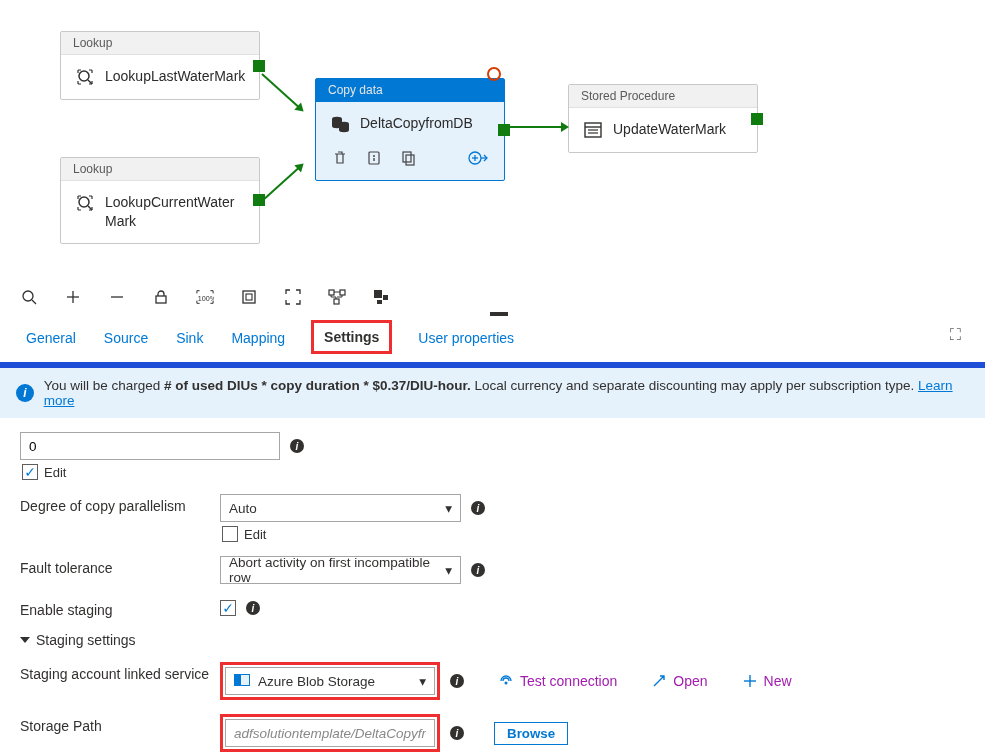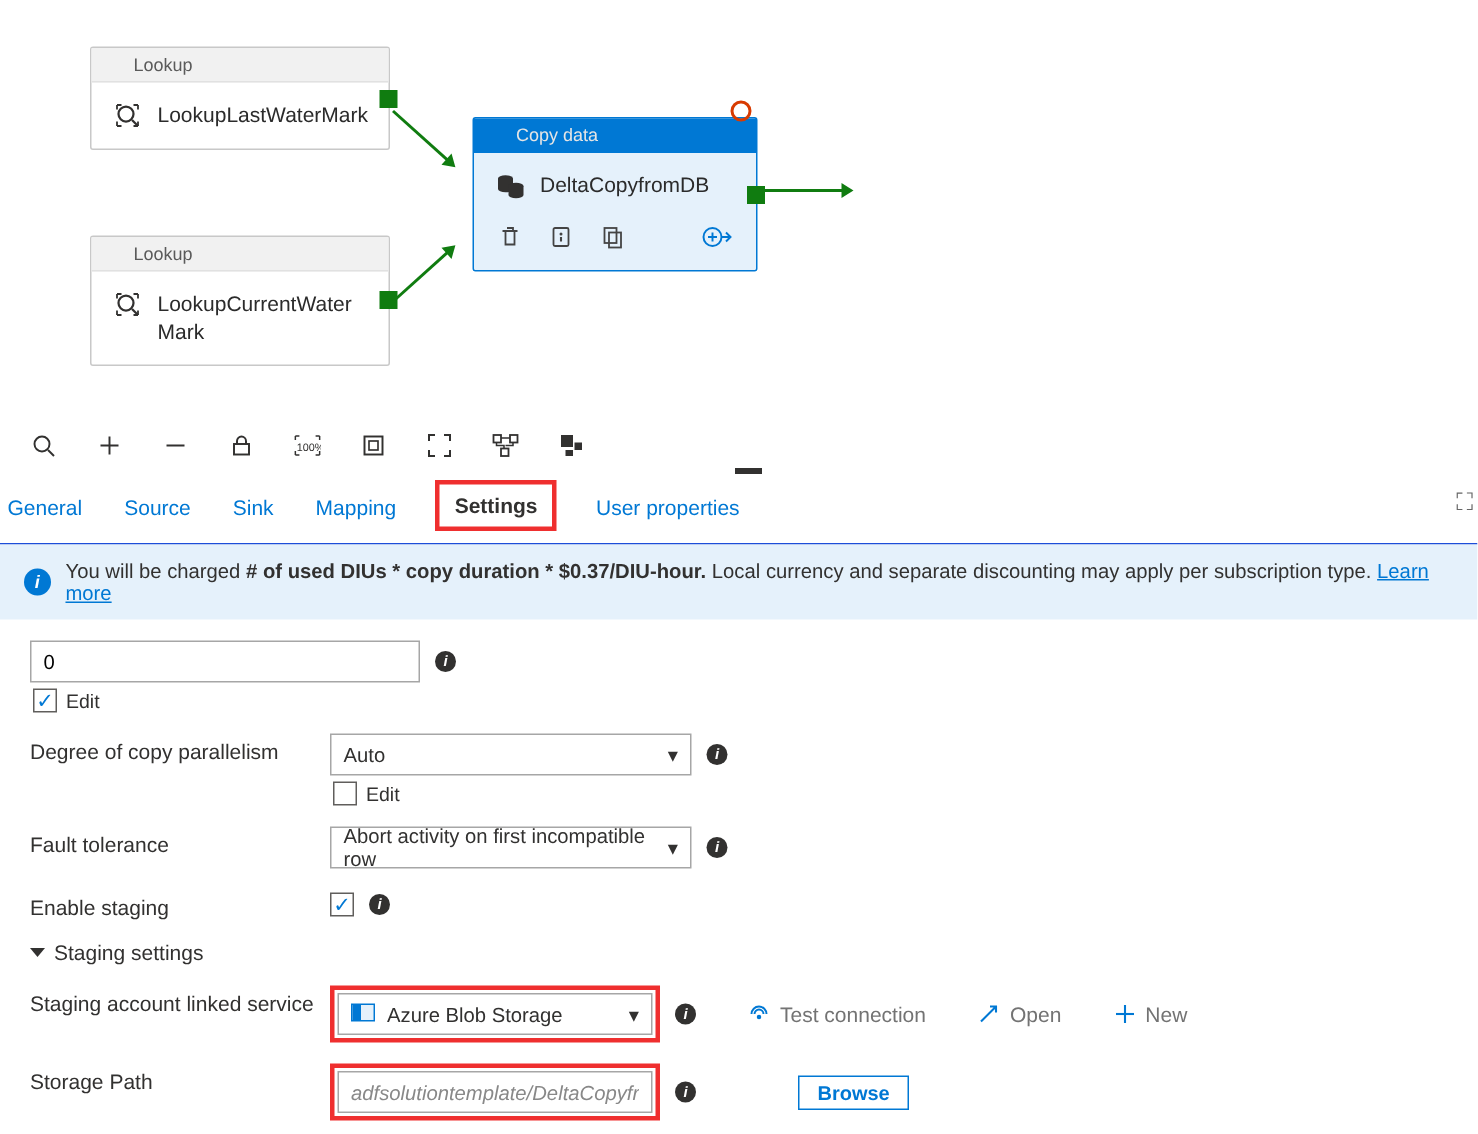--- a/index.html
+++ b/index.html
@@ -1,40 +1,40 @@
 <!DOCTYPE html>
 <html><head>
 <meta charset="utf-8">
 <style>
 * { box-sizing: border-box; margin: 0; padding: 0; }
 body { font-family: "Segoe UI", Arial, sans-serif; font-size: 13px; color: #323130; background: #fff; width: 985px; height: 756px; overflow: hidden; position: relative; }
 
 
 .canvas { position: relative; height: 280px; background: #fff; }
 .node { position: absolute; border: 1px solid #c8c8c8; background: #fff; border-radius: 2px; }
-.node-header { background: #f1f1f1; padding: 4px 28px; font-size: 12px; color: #5a5a5a; border-bottom: 1px solid #e1e1e1; }
+.node-header { background: #f1f1f1; padding: 4px 12px; font-size: 12px; color: #5a5a5a; border-bottom: 1px solid #e1e1e1; }
 .node-body { padding: 12px 14px; display: flex; align-items: flex-start; gap: 10px; }
 .node-title { font-size: 14px; color: #2b2b2b; line-height: 1.35; }
 .node.selected { border: 1px solid #0078d4; background: #e5f1fb; }
 .node.selected .node-header { background: #0078d4; color: #e5e5e5; border-bottom: 1px solid #0078d4; }
 .node-actions { display: flex; gap: 18px; padding: 4px 16px 14px; color: #444; }
 .port { position: absolute; width: 12px; height: 12px; background: #107c10; top: 50%; transform: translateY(-50%); }
 .port-right { right: -6px; }
 .node-ring { position: absolute; right: 3px; top: -12px; width: 14px; height: 14px; border: 2px solid #d83b01; border-radius: 50%; }
 
 .arrow { position: absolute; height: 2px; background: #107c10; }
 .arrow::after { content: ''; position: absolute; right: -6px; top: -4px; border-left: 8px solid #107c10; border-top: 5px solid transparent; border-bottom: 5px solid transparent; }
 
 
 .toolbar { display: flex; align-items: center; gap: 26px; padding: 0 20px; height: 34px; color: #323130; position: relative; }
 .toolbar-icon { width: 18px; height: 18px; display: inline-flex; align-items: center; justify-content: center; color: #323130; }
 .toolbar::after { content: ''; position: absolute; bottom: -2px; left: 490px; width: 18px; height: 4px; background: #323130; }
 
 
-.tabs { display: flex; gap: 24px; padding: 12px 3px 10px; border-bottom: 1px solid #1d4ed8; }
+.tabs { display: flex; gap: 24px; padding: 12px 24px 10px; border-bottom: 6px solid #1d4ed8; }
 .tab { color: #0078d4; font-size: 14px; padding: 4px 2px; cursor: pointer; }
 .tab.active { color: #323130; font-weight: 600; }
 .tab-highlight { border: 3px solid #ef2f2f; padding: 6px 10px; margin-top: -6px; margin-bottom: -2px; }
 .tabs .expand { margin-left: auto; color: #666; font-size: 16px; }
 
 
 .info-bar { background: #e5f1fb; padding: 10px 16px; display: flex; align-items: center; gap: 10px; font-size: 13.5px; }
 .info-icon { width: 18px; height: 18px; border-radius: 50%; background: #0078d4; color: #fff; display: inline-flex; align-items: center; justify-content: center; font-weight: 700; font-style: italic; font-size: 12px; }
 .info-bar a { color: #0078d4; text-decoration: underline; }
 
@@ -45,22 +45,22 @@
 .row-control { display: flex; flex-direction: column; gap: 4px; }
 .hcontrols { display: flex; align-items: center; gap: 10px; }
 .input, .select { height: 28px; border: 1px solid #a6a6a6; padding: 0 8px; font-size: 13.5px; font-family: inherit; background: #fff; }
 .input { width: 260px; }
 .select { width: 241px; display: inline-flex; align-items: center; justify-content: space-between; }
 .highlight { border: 3px solid #ef2f2f; padding: 2px; }
 .highlight .input, .highlight .select { border: 1px solid #a6a6a6; margin: 0; width: 210px; }
 .info-dot { width: 14px; height: 14px; border-radius: 50%; background: #323130; color: #fff; font-size: 10px; display: inline-flex; align-items: center; justify-content: center; font-style: italic; font-weight: 700; }
 .checkbox { width: 16px; height: 16px; border: 1px solid #605e5c; display: inline-flex; align-items: center; justify-content: center; color: #0078d4; font-size: 14px; }
 .edit-row { display: flex; align-items: center; gap: 6px; margin-left: 2px; font-size: 13px; }
-.link-btn { color: #737373; display: inline-flex; align-items: center; gap: 6px; font-size: 14px; cursor: pointer; }
-.browse { border: 1px solid #0078d4; color: #0078d4; padding: 3px 12px; font-weight: 600; background: #fff; margin-left: 38px; }
+.link-btn { color: #a21caf; display: inline-flex; align-items: center; gap: 6px; font-size: 14px; cursor: pointer; }
+.browse { border: 1px solid #0078d4; color: #0078d4; padding: 3px 12px; font-weight: 600; background: #fff; }
 .caret { color: #323130; }
 .collapse-caret { display: inline-block; width: 0; height: 0; border-top: 6px solid #323130; border-left: 5px solid transparent; border-right: 5px solid transparent; margin-right: 6px; }
 .section-title { display: flex; align-items: center; font-size: 14px; margin: 6px 0 14px; }
 .svc-icon { width: 16px; height: 12px; background: linear-gradient(to right, #0078d4 40%, #e5f1fb 40%); border: 1px solid #0078d4; display: inline-block; margin-right: 8px; }
 .placeholder { color: #888; }
 
 
 svg { display: block; }
 </style>
 </head>
@@ -138,20 +138,35 @@
             <line x1="7" y1="5" x2="7" y2="11" stroke="#0078d4" stroke-width="1.3"></line>
             <line x1="4" y1="8" x2="10" y2="8" stroke="#0078d4" stroke-width="1.3"></line>
             <line x1="13" y1="8" x2="18" y2="8" stroke="#0078d4" stroke-width="1.3"></line>
             <path d="M16 5 L19 8 L16 11" fill="none" stroke="#0078d4" stroke-width="1.3"></path>
           </svg>
         </span>
     </div>
     <div class="port port-right"></div>
   </div>
 
+  <div class="node" style="left:568px; top:84px; width:190px;">
+    <div class="node-header">Stored Procedure</div>
+    <div class="node-body">
+      <span>
+        <svg width="20" height="20" viewBox="0 0 20 20">
+            <rect x="2" y="3" width="16" height="14" fill="none" stroke="#323130" stroke-width="1.4"></rect>
+            <line x1="2" y1="7" x2="18" y2="7" stroke="#323130" stroke-width="1.4"></line>
+            <line x1="5" y1="10" x2="15" y2="10" stroke="#323130" stroke-width="1.2"></line>
+            <line x1="5" y1="13" x2="15" y2="13" stroke="#323130" stroke-width="1.2"></line>
+          </svg>
+      </span>
+      <span class="node-title">UpdateWaterMark</span>
+    </div>
+    <div class="port port-right"></div>
+  </div>
 
   <div class="arrow" style="left:262px; top:73px; width:50px; transform: rotate(42deg); transform-origin: left center;"></div>
   <div class="arrow" style="left:262px; top:200px; width:50px; transform: rotate(-42deg); transform-origin: left center;"></div>
   <div class="arrow" style="left:507px; top:126px; width:56px;"></div>
 </div>
 
 <div class="toolbar">
   <span class="toolbar-icon">
       <svg width="16" height="16" viewBox="0 0 16 16">
         <circle cx="7" cy="7" r="5" fill="none" stroke="#323130" stroke-width="1.3"></circle>

